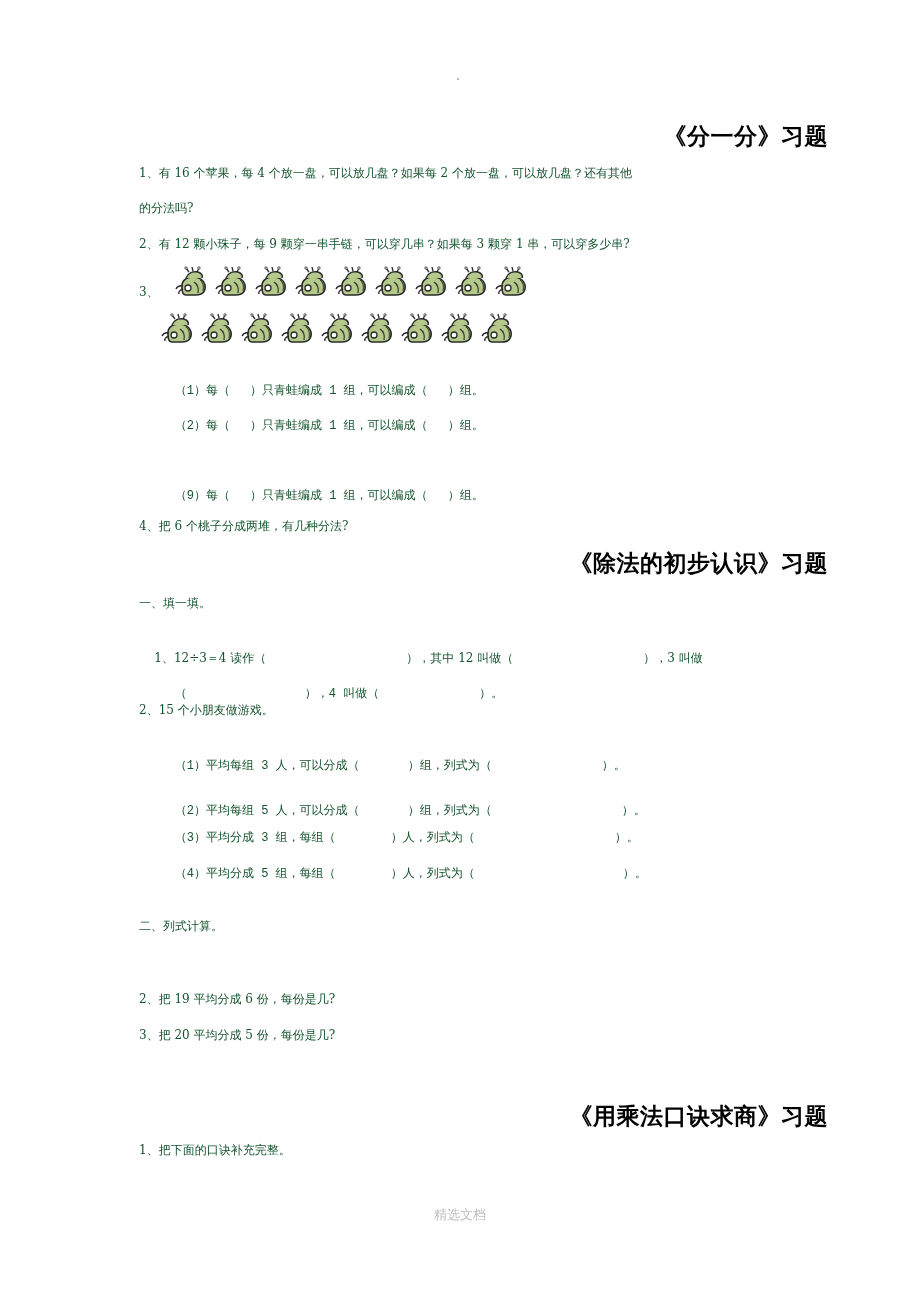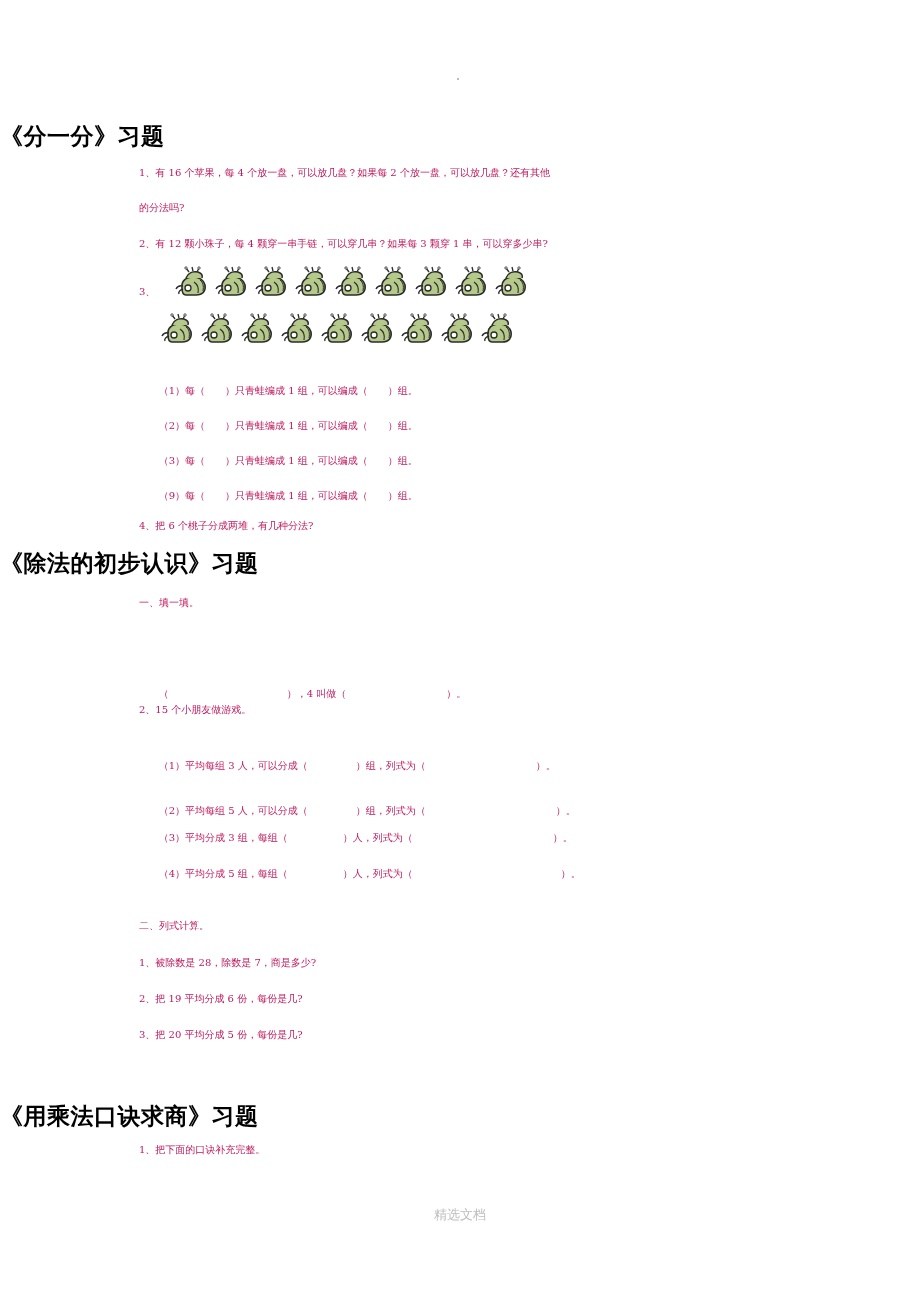--- a/index.html
+++ b/index.html
@@ -4,49 +4,49 @@
   <style>
     html, body { margin: 0; padding: 0; background: #ffffff; }
     body {
       width: 920px; height: 1302px; position: relative; overflow: hidden;
       font-family: "DejaVu Serif", "Liberation Serif", serif;
       color: #1a1a1a;
     }
     .page { position: absolute; left: 0; top: 0; width: 920px; height: 1302px; background: #fff; }
     .dot { position: absolute; left: 457px; top: 78px; width: 2px; height: 2px; background: #bbb; }
     .title {
-      position: absolute; left: 0; width: 828px; text-align: left;
+      position: absolute; left: 0; width: 828px; text-align: right;
       font-family: "DejaVu Sans", "Liberation Sans", sans-serif;
       font-size: 23px; font-weight: bold; color: #000; white-space: nowrap;
       letter-spacing: 0.5px;
     }
     .line {
-      position: absolute; left: 139px; font-size: 10px; line-height: 20px;
-      white-space: pre; color: #be185d;
-    }
-    .indent { left: 146px; }
+      position: absolute; left: 139px; font-size: 12px; line-height: 20px;
+      white-space: pre; color: #14532d;
+    }
+    .indent { left: 146px; font-family: Liberation Mono, monospace; }
     .frog-row { position: absolute; height: 34px; display: flex; gap: 6px; }
     .frog { width: 34px; height: 32px; }
     .footer {
       position: absolute; left: 0; width: 920px; top: 1206px; text-align: center;
       font-size: 13px; color: #bdbdbd; font-family: "DejaVu Sans", "Liberation Sans", sans-serif;
     }
     .gap { display: inline-block; }
   </style>
 </head>
 <body>
 
 <div class="page">
   <div class="dot"></div>
 
   <div class="title" style="top:121px">《分一分》习题</div>
 
   <div class="line" style="top:163px">1、有 16 个苹果，每 4 个放一盘，可以放几盘？如果每 2 个放一盘，可以放几盘？还有其他</div>
   <div class="line" style="top:198px">的分法吗?</div>
-  <div class="line" style="top:234px">2、有 12 颗小珠子，每 4 颗穿一串手链，可以穿几串？如果每 3 颗穿 1 串，可以穿多少串?</div>
+  <div class="line" style="top:234px">2、有 12 颗小珠子，每 9 颗穿一串手链，可以穿几串？如果每 3 颗穿 1 串，可以穿多少串?</div>
 
   <div class="line" style="top:282px">3、</div>
 
   <div class="frog-row" id="frogs1" style="left:174px; top:266px;">
       <div class="frog"><svg viewBox="0 0 34 32" width="34" height="32">
     <path d="M8 22 C7 15 12 11 19 11 C25 11 30 14 31 19 C32 25 29 29 22 29 L12 29 C9 29 8 26 8 22 Z" fill="#b5c98a" stroke="#2b2b2b" stroke-width="1.6"></path>
     <path d="M12 12 C14 7 19 5 24 6 C27 7 29 9 28 12" fill="#b5c98a" stroke="#2b2b2b" stroke-width="1.5"></path>
     <path d="M15 6 L12 2 M19 5 L18 1 M23 6 L25 2" stroke="#2b2b2b" stroke-width="1.3" fill="none"></path>
     <circle cx="12" cy="2" r="1.2" fill="#fff" stroke="#2b2b2b" stroke-width="0.8"></circle>
     <circle cx="25" cy="2" r="1.2" fill="#fff" stroke="#2b2b2b" stroke-width="0.8"></circle>
@@ -245,33 +245,33 @@
     <path d="M26 14 C29 16 30 20 29 25" stroke="#2b2b2b" stroke-width="1" fill="none"></path>
   </svg></div>
     </div>
 
   <div class="line indent" style="top:361px">
     <span>（1）每（</span><span class="gap" style="width:20px"></span><span>）只青蛙编成 1 组，可以编成（</span><span class="gap" style="width:20px"></span><span>）组。</span>
   </div>
   <div class="line indent" style="top:396px">
     <span>（2）每（</span><span class="gap" style="width:20px"></span><span>）只青蛙编成 1 组，可以编成（</span><span class="gap" style="width:20px"></span><span>）组。</span>
   </div>
-  <div class="line indent" style="top:431px">
-    <span>（3）每（</span><span class="gap" style="width:20px"></span><span>）只青蛙编成 1 组，可以编成（</span><span class="gap" style="width:20px"></span><span>）组。</span>
-  </div>
   <div class="line indent" style="top:466px">
     <span>（9）每（</span><span class="gap" style="width:20px"></span><span>）只青蛙编成 1 组，可以编成（</span><span class="gap" style="width:20px"></span><span>）组。</span>
   </div>
 
   <div class="line" style="top:516px">4、把 6 个桃子分成两堆，有几种分法?</div>
 
   <div class="title" style="top:548px">《除法的初步认识》习题</div>
 
   <div class="line" style="top:593px">一、填一填。</div>
 
+  <div class="line" style="top:628px">
+    <span>1、12÷3＝4 读作（</span><span class="gap" style="width:140px"></span><span>），其中 12 叫做（</span><span class="gap" style="width:130px"></span><span>），3 叫做</span>
+  </div>
   <div class="line indent" style="top:664px">
     <span>（</span><span class="gap" style="width:118px"></span><span>），4 叫做（</span><span class="gap" style="width:100px"></span><span>）。</span>
   </div>
 
   <div class="line" style="top:700px">2、15 个小朋友做游戏。</div>
 
   <div class="line indent" style="top:736px">
     <span>（1）平均每组 3 人，可以分成（</span><span class="gap" style="width:48px"></span><span>）组，列式为（</span><span class="gap" style="width:110px"></span><span>）。</span>
   </div>
   <div class="line indent" style="top:781px">
@@ -279,21 +279,20 @@
   </div>
   <div class="line indent" style="top:808px">
     <span>（3）平均分成 3 组，每组（</span><span class="gap" style="width:55px"></span><span>）人，列式为（</span><span class="gap" style="width:140px"></span><span>）。</span>
   </div>
   <div class="line indent" style="top:844px">
     <span>（4）平均分成 5 组，每组（</span><span class="gap" style="width:55px"></span><span>）人，列式为（</span><span class="gap" style="width:148px"></span><span>）。</span>
   </div>
 
 
   <div class="line" style="top:916px">二、列式计算。</div>
-  <div class="line" style="top:953px">1、被除数是 28，除数是 7，商是多少?</div>
   <div class="line" style="top:989px">2、把 19 平均分成 6 份，每份是几?</div>
   <div class="line" style="top:1025px">3、把 20 平均分成 5 份，每份是几?</div>
 
   <div class="title" style="top:1101px">《用乘法口诀求商》习题</div>
   <div class="line" style="top:1140px">1、把下面的口诀补充完整。</div>
 
   <div class="footer">精选文档</div>
 </div>
 
 </body></html>

